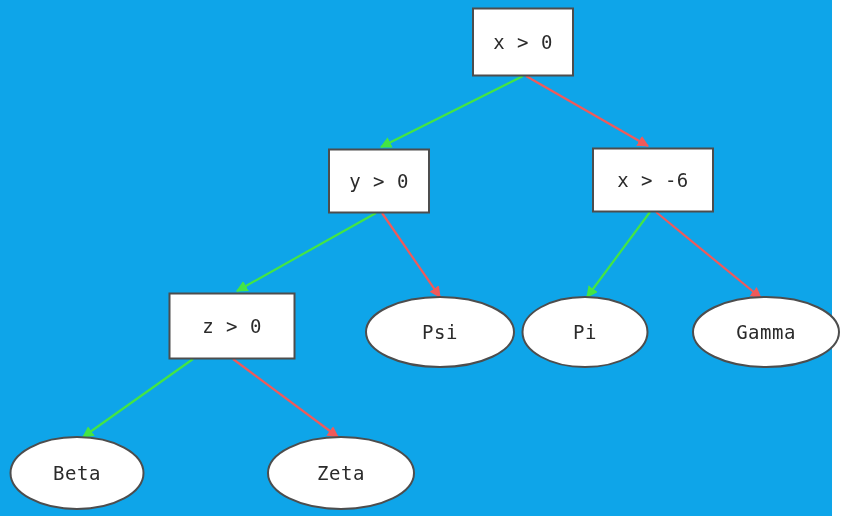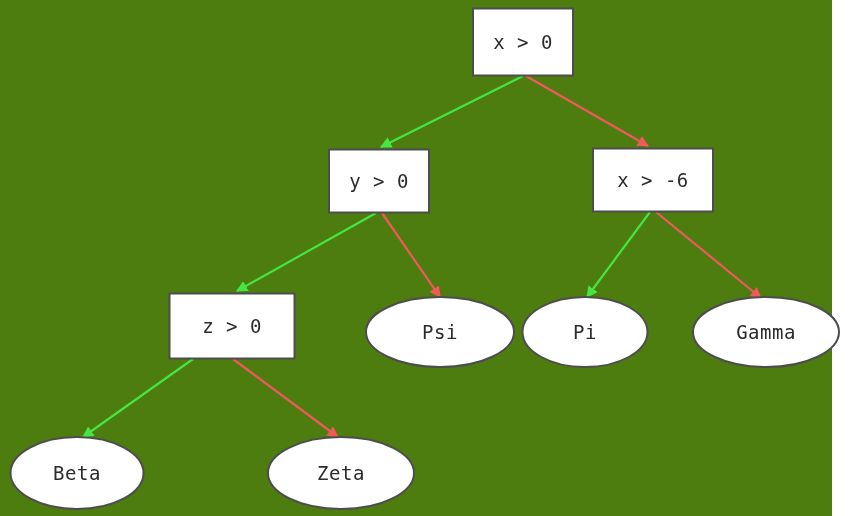--- a/index.html
+++ b/index.html
@@ -10,21 +10,21 @@
   body {
     width: 848px;
     height: 516px;
     overflow: hidden;
     font-family: "DejaVu Sans Mono", monospace;
   }
   #canvas {
     position: relative;
     width: 832px;
     height: 516px;
-    background: #4d7c0f;
+    background: #0ea5e9;
   }
   svg#tree {
     position: absolute;
     top: 0;
     left: 0;
     width: 848px;
     height: 516px;
     display: block;
   }
   .node-shape {

